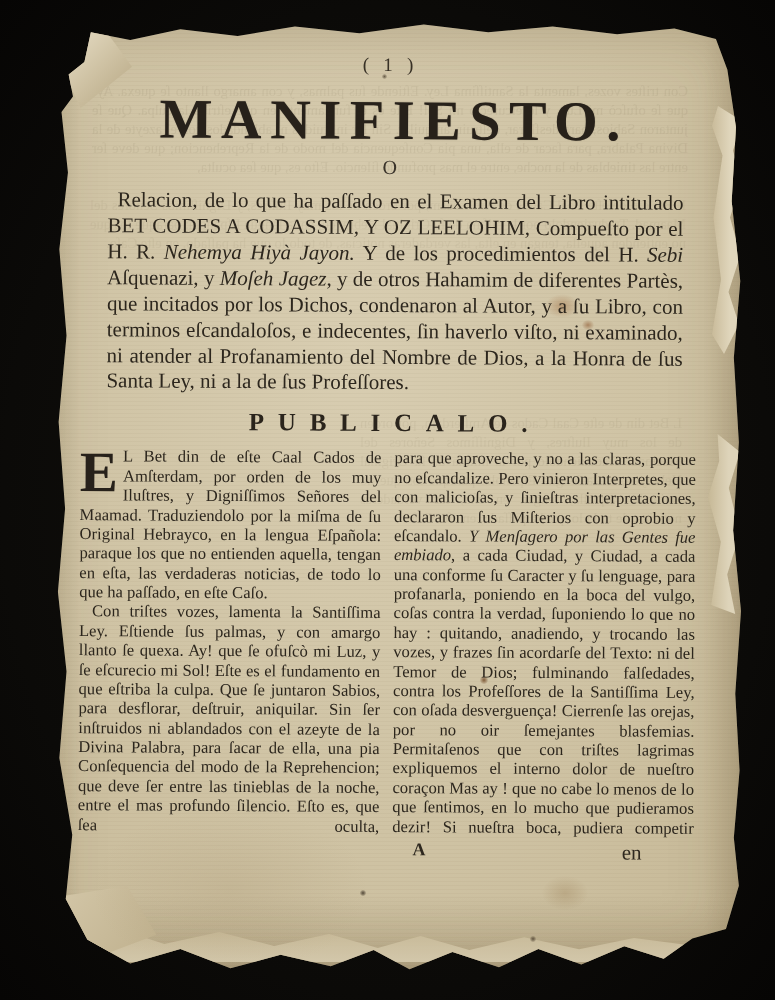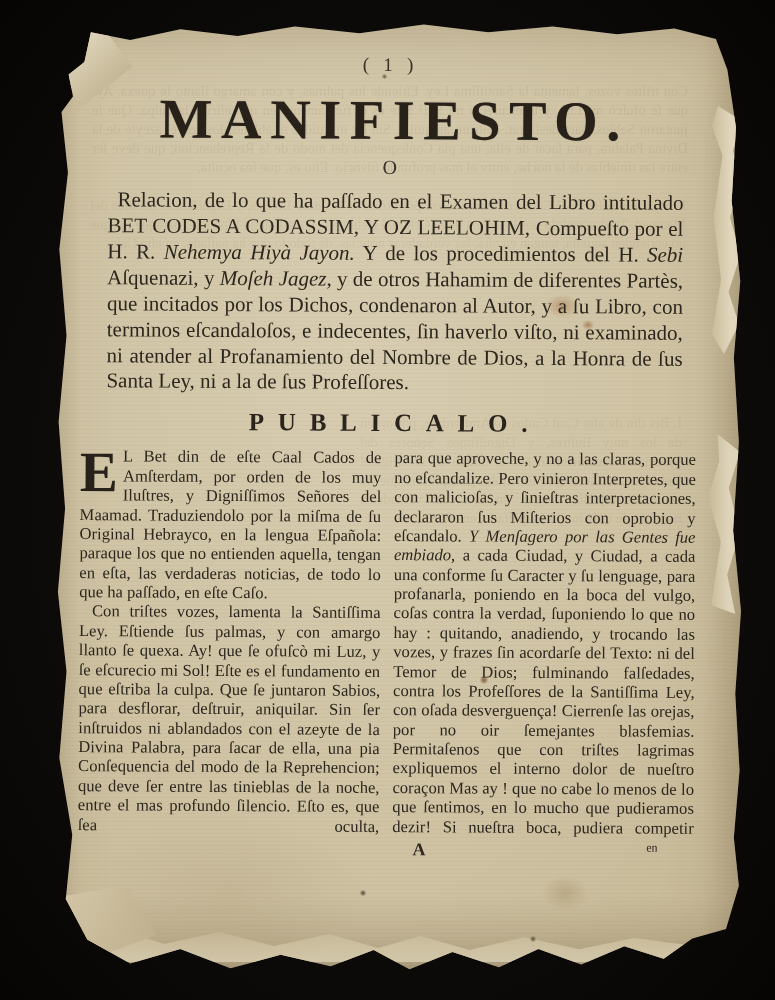--- a/index.html
+++ b/index.html
@@ -30,21 +30,21 @@
   .subhead{text-align:center;margin-top:13px;font-size:25px;font-weight:bold;color:#2a241c;
            letter-spacing:.55em;text-indent:.55em;}
   .cols{display:flex;gap:13px;margin-top:11px;}
   .col{flex:1;font-size:16.6px;line-height:1.168;text-align:justify;color:#2c261d;}
   .col p{margin:0;}
   .col p.cont{text-indent:13px;}
   .fulljust{text-align-last:justify;}
   .dropcap{float:left;font-size:57px;line-height:.82;font-weight:bold;padding:3px 5px 0 0;color:#27211a;}
   .footer{position:relative;height:26px;margin-top:3px;font-size:18px;color:#2e281f;}
   .sig{position:absolute;left:335px;font-weight:bold;}
-  .catch{position:absolute;right:36px;font-size:12px;}
+  .catch{position:absolute;right:52px;font-size:21px;}
 </style>
 </head>
 <body>
 
 <div class="stage">
   <div class="paper">
 
     <div class="bleed" style="left:62px;top:68px;width:596px;height:122px;">Con triſtes vozes, lamenta la Santiſſima Ley. Eſtiende ſus palmas, y con amargo llanto ſe quexa. Ay! que ſe ofuſcò mi Luz, y ſe eſcurecio mi Sol! Eſte es el fundamento en que eſtriba la culpa. Que ſe juntaron Sabios, para desflorar, deſtruir, aniquilar. Sin ſer inſtruidos ni ablandados con el azeyte de la Divina Palabra, para ſacar de ella, una pia Conſequencia del modo de la Reprehencion; que deve ſer entre las tinieblas de la noche, entre el mas profundo ſilencio. Eſto es, que ſea oculta,</div>
     <div class="bleed" style="left:60px;top:182px;width:596px;height:58px;opacity:.08;">L Bet din de eſte Caal Cados de Amſterdam, por orden de los muy Iluſtres, y Digniſſimos Señores del Maamad. Traduziendolo por la miſma de ſu Original Hebrayco, en la lengua Eſpañola: paraque los que no entienden aquella, tengan en eſta, las verdaderas noticias, de todo lo que ha paſſado, en eſte Caſo.</div>
     <div class="bleed" style="left:330px;top:400px;width:322px;height:430px;opacity:.085;">L Bet din de eſte Caal Cados de Amſterdam, por orden de los muy Iluſtres, y Digniſſimos Señores del Maamad. Traduziendolo por la miſma de ſu Original Hebrayco, en la lengua Eſpañola: paraque los que no entienden aquella, tengan en eſta, las verdaderas noticias, de todo lo que ha paſſado, en eſte Caſo.</div>

